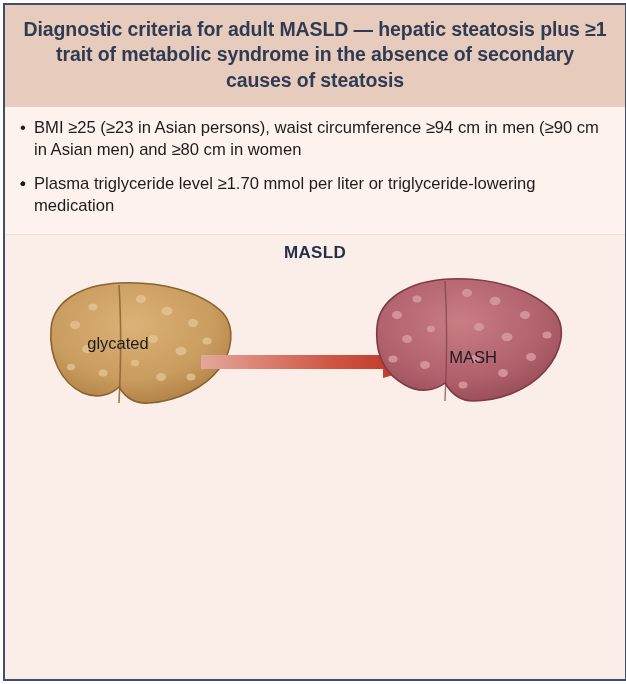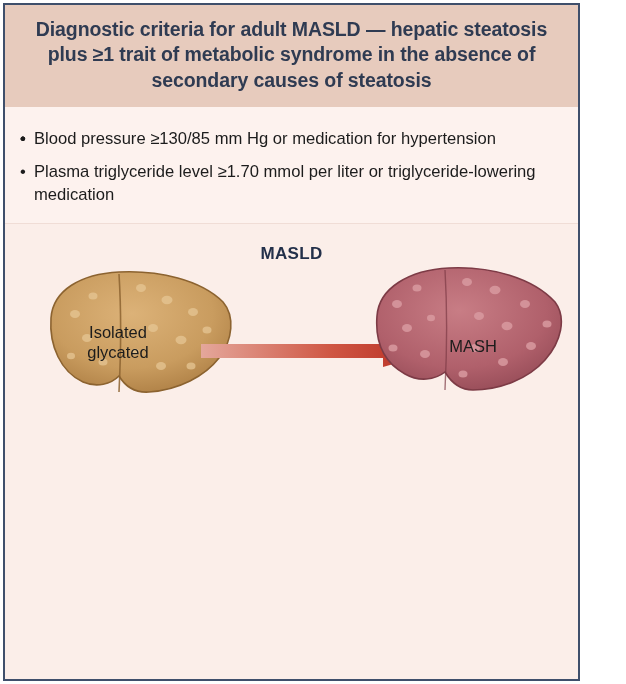--- a/index.html
+++ b/index.html
@@ -8,21 +8,21 @@
     background: #ffffff;
   }
   body {
     width: 626px;
     height: 684px;
     font-family: "Liberation Sans", sans-serif;
     overflow: hidden;
   }
   #figure {
     position: relative;
-    width: 577px;
+    width: 624px;
     height: 678px;
     margin: 3px;
     box-sizing: border-box;
     border: 2px solid #3f4f6b;
     background: #fdf2ee;
     display: flex;
     flex-direction: column;
   }
   
   .header {
@@ -76,21 +76,20 @@
   .masld-label {
     position: absolute;
     top: 8px;
     left: 0;
     width: 100%;
     text-align: center;
     font-size: 17px;
     font-weight: bold;
     color: #23304a;
     letter-spacing: 0.3px;
-    margin-top: 12px;
   }
   
   .liver {
     position: absolute;
     width: 196px;
     height: 140px;
   }
   .liver.left  { left: 36px;  top: 42px; }
   .liver.right { left: 366px; top: 38px; }
 
@@ -124,27 +123,27 @@
 
 <div id="figure">
 
   <div class="header">Diagnostic criteria for adult MASLD — hepatic steatosis plus ≥1 trait of metabolic syndrome in the absence of secondary causes of steatosis</div>
 
   <div class="body">
 
     <ul class="bullet-list">
       <li>
         <span class="dot">•</span>
-      </li>
-      <li>
-        <span class="dot">•</span>
-      </li>
-      <li>
-        <span class="dot">•</span>
-        <span>Blood pressure ≥130/85 mm Hg or medication for hypertension</span>
+        <span>BMI ≥25 (≥23 in Asian persons), waist circumference ≥94 cm in men (≥90 cm in Asian men) and ≥80 cm in women</span>
+      </li>
+      <li>
+        <span class="dot">•</span>
+      </li>
+      <li>
+        <span class="dot">•</span>
       </li>
       <li>
         <span class="dot">•</span>
         <span>Plasma triglyceride level ≥1.70 mmol per liter or triglyceride-lowering medication</span>
       </li>
       <li>
         <span class="dot">•</span>
       </li>
     </ul>
   </div>
@@ -177,21 +176,20 @@
         <ellipse cx="112" cy="62" rx="5" ry="4"></ellipse>
         <ellipse cx="140" cy="74" rx="5.5" ry="4.2"></ellipse>
         <ellipse cx="166" cy="64" rx="4.5" ry="3.6"></ellipse>
         <ellipse cx="120" cy="100" rx="5" ry="4"></ellipse>
         <ellipse cx="150" cy="100" rx="4.5" ry="3.6"></ellipse>
         <ellipse cx="94" cy="86" rx="4" ry="3.2"></ellipse>
       </g>
     </svg>
 
     <div class="liver-label left">
-      <div>Isolated</div>
       <div>glycated</div>
     </div>
 
     <svg class="arrow" viewBox="0 0 240 34">
       <defs>
         <linearGradient id="gArrow" x1="0%" y1="0%" x2="100%" y2="0%">
           <stop offset="0%" stop-color="#e4a79b"></stop>
           <stop offset="55%" stop-color="#cf5643"></stop>
           <stop offset="100%" stop-color="#b4261c"></stop>
         </linearGradient>

